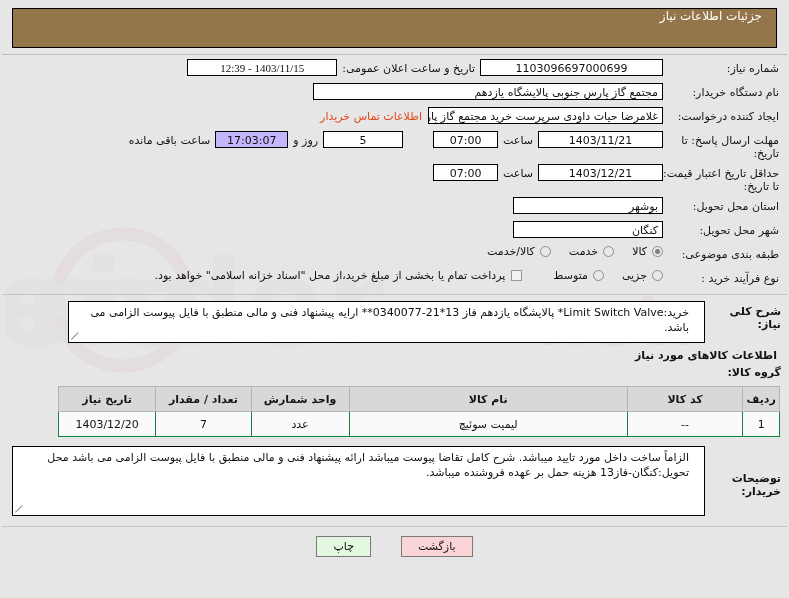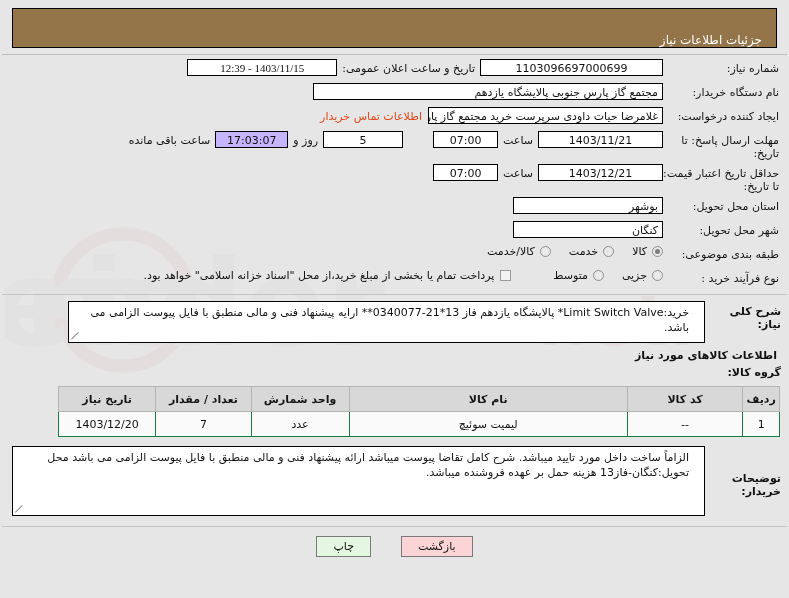--- a/index.html
+++ b/index.html
@@ -27,21 +27,21 @@
   .watermark svg{width:780px;height:280px;}
 
   .page{position:relative;z-index:2;width:789px;height:598px;box-sizing:border-box;}
 
   
   .topbar{
     margin:8px 12px 0 12px;
     height:40px;
     background:#94754a;
     border:1px solid #000;
-    display:flex;align-items:flex-end;justify-content:flex-start;
+    display:flex;align-items:flex-start;justify-content:flex-start;
     box-sizing:border-box;
     padding-right:14px;
   }
   .topbar .title{
     color:#ffffff;
     font-size:12px;
     font-weight:normal;
   }
 
   .divider{
@@ -337,21 +337,21 @@
       <span class="lbl">نوع فرآیند خرید :</span>
       <span class="radio-grp">
         <span class="radio-item">
           <span class="radio"></span>
           <span class="radio-lbl">جزیی</span>
         </span>
         <span class="radio-item">
           <span class="radio"></span>
           <span class="radio-lbl">متوسط</span>
         </span>
-        <span class="radio-item" style="margin-right:24px">
+        <span class="radio-item" style="margin-right:13px">
           <span class="chk"></span>
           <span class="chk-note">پرداخت تمام یا بخشی از مبلغ خرید،از محل "اسناد خزانه اسلامی" خواهد بود.</span>
         </span>
       </span>
     </div>
   </div>
 
   <div class="sep"></div>
 
   <div class="ta-row">

